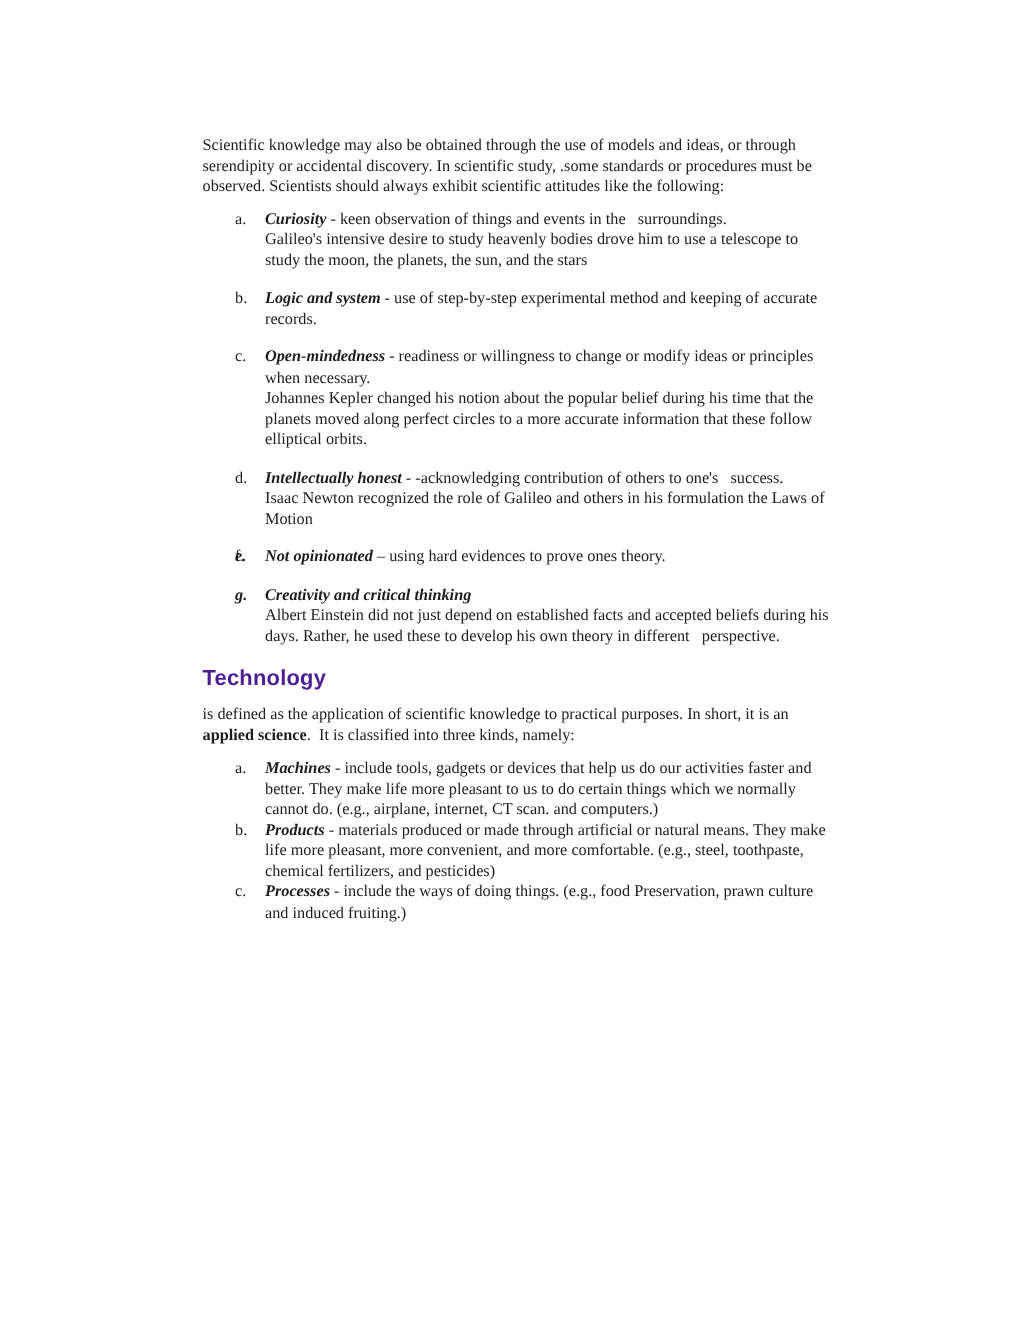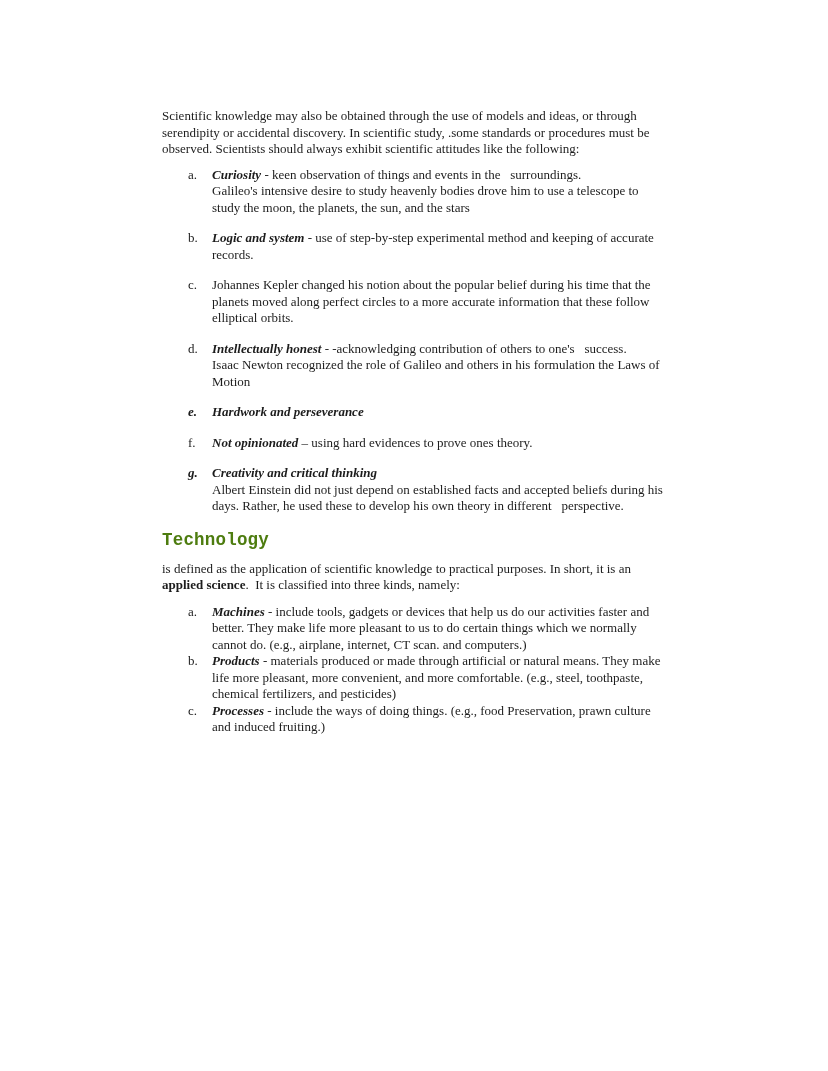--- a/index.html
+++ b/index.html
@@ -25,25 +25,25 @@
   .attitudes .item { margin-bottom: 14px; }
   .letter {
     position: absolute;
     left: 26px;
     top: 0;
     width: 22px;
   }
   .letter.bi { font-weight: bold; font-style: italic; }
   .term { font-weight: bold; font-style: italic; }
   .tech-heading {
-    font-family: Liberation Mono, monospace;
+    font-family: Liberation Sans, sans-serif;
     font-size: 17.5px;
     line-height: 22px;
     font-weight: bold;
-    color: #4d7c0f;
+    color: #4c1d95;
     letter-spacing: 0.2px;
     margin: 0 0 10px 0;
   }
   .tech-intro { margin-bottom: 10px; }
   .tech-intro b { font-weight: bold; font-style: normal; }
   .kinds .item { margin-bottom: 0; }
 </style>
 </head>
 <body>
 
@@ -59,32 +59,32 @@
       <div class="example pre">Galileo's intensive desire to study heavenly bodies drove him to use a telescope to study the moon, the planets, the sun, and the stars</div>
     </div>
 
     <div class="item">
       <span class="letter">b.</span>
       <div class="first-line"><b class="term">Logic and system</b><span class="rest pre"> - use of step-by-step experimental method and keeping of accurate records.</span></div>
     </div>
 
     <div class="item">
       <span class="letter">c.</span>
+      <div class="first-line"><b class="term">Open-mindedness</b><span class="rest pre"> - readiness or willingness to change or modify ideas or principles when necessary.</span></div>
       <div class="example pre">Johannes Kepler changed his notion about the popular belief during his time that the planets moved along perfect circles to a more accurate information that these follow elliptical orbits.</div>
     </div>
 
     <div class="item">
       <span class="letter">d.</span>
       <div class="first-line"><b class="term">Intellectually honest</b><span class="rest pre"> - -acknowledging contribution of others to one's   success.</span></div>
       <div class="example pre">Isaac Newton recognized the role of Galileo and others in his formulation the Laws of Motion</div>
     </div>
 
     <div class="item">
       <span class="letter bi">e.</span>
-      <div class="first-line"><b class="term">Hardwork and perseverance</b><span class="rest pre"></span></div>
     </div>
 
     <div class="item">
       <span class="letter">f.</span>
       <div class="first-line"><b class="term">Not opinionated</b><span class="rest pre"> – using hard evidences to prove ones theory.</span></div>
     </div>
 
     <div class="item">
       <span class="letter bi">g.</span>
       <div class="first-line"><b class="term">Creativity and critical thinking</b><span class="rest pre"></span></div>

